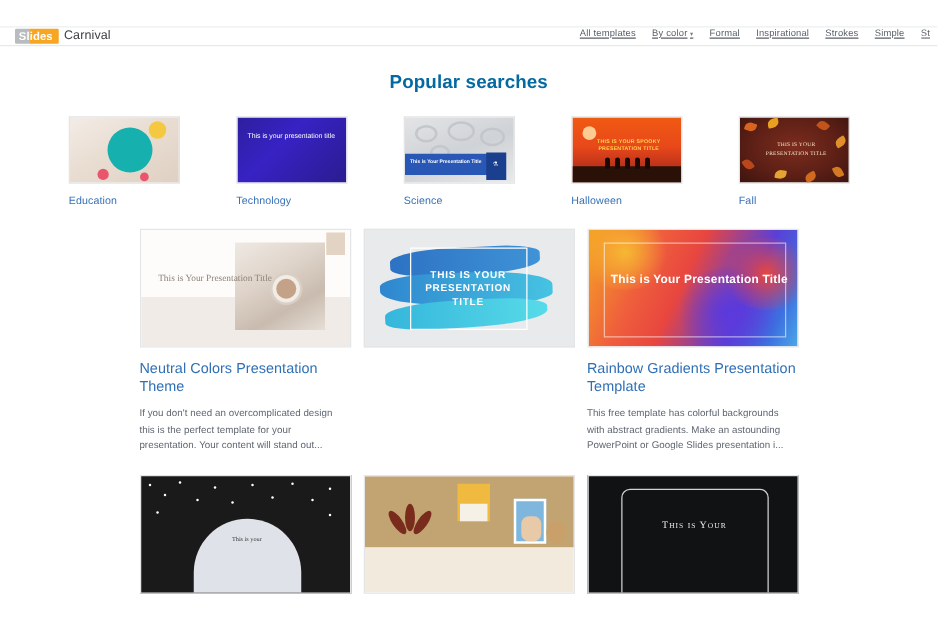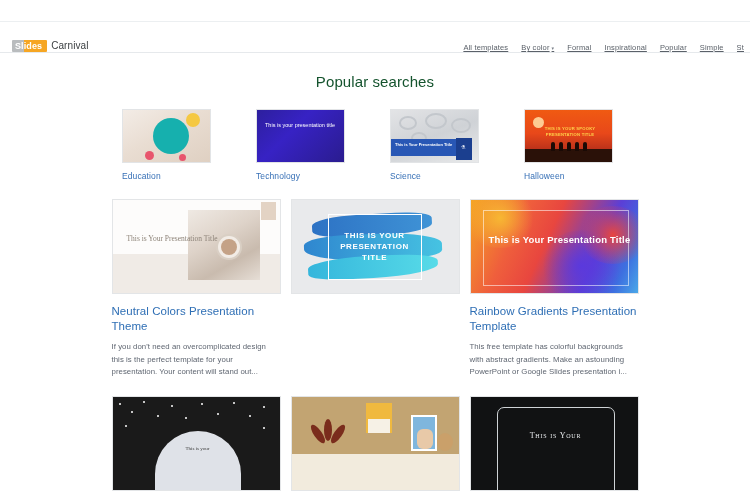--- a/index.html
+++ b/index.html
@@ -7,26 +7,26 @@
     width: 750px; height: 500px;
     background: #ffffff;
     font-family: "Liberation Sans", sans-serif;
     overflow: hidden;
   }
   body { position: relative; }
 
   
   .topstrip { height: 21px; background: #ffffff; }
   .header {
-    height: 32px;
+    height: 16px;
     background: #ffffff;
     border-top: 1px solid #eceff1;
     border-bottom: 1px solid #e6e9ec;
     display: flex;
-    align-items: flex-end;
+    align-items: flex-start;
     padding: 0 6px 0 12px;
   }
   .logo { display: flex; align-items: center; height: 13px; }
   .logo-mark {
     display: flex; align-items: center;
     height: 12px; padding: 0 3px 0 0;
     background: linear-gradient(90deg,#b9bcbe 0%,#b9bcbe 34%,#f6a623 34%,#f6a623 100%);
     border-radius: 1px;
   }
   .logo-mark span {
@@ -43,22 +43,22 @@
     letter-spacing: .15px; cursor: pointer; text-decoration: underline;
   }
   .nav-item.cut { overflow: hidden; max-width: 14px; }
   .caret { font-size: 5px; color: #7a8089; margin-left: 2px; }
 
   
   .content { padding-top: 20px; }
   .section-title {
     text-align: center;
     font-size: 15px;
-    color: #14532d;
-    font-weight: normal;
+    color: #0369a1;
+    font-weight: bold;
     letter-spacing: .1px;
   }
   .pop-row {
     display: flex; justify-content: center; gap: 28px;
     margin-top: 19px; padding-left: 2px;
   }
   .pop-card { width: 106px; }
   .thumb {
     width: 89px; height: 54px;
     border: 1px solid #e2e4e6;
@@ -185,21 +185,21 @@
       <span>Slides</span>
     </span>
     <span class="logo-word">Carnival</span>
   </div>
 
   <nav class="nav">
     <span class="nav-item">All templates</span>
     <span class="nav-item"><span>By color</span><span class="caret">▾</span></span>
     <span class="nav-item">Formal</span>
     <span class="nav-item">Inspirational</span>
-    <span class="nav-item">Popular</span>
+    <span class="nav-item">Strokes</span>
     <span class="nav-item">Simple</span>
     <span class="nav-item cut">St</span>
   </nav>
 </div>
 
 <div class="content">
 
   <h2 class="section-title">Popular searches</h2>
 
   <div class="pop-row">
@@ -244,20 +244,34 @@
         <div class="ground"></div>
         <div class="fig" style="left:26px;"></div>
         <div class="fig" style="left:34px;"></div>
         <div class="fig" style="left:42px;"></div>
         <div class="fig" style="left:50px;"></div>
         <div class="fig" style="left:58px;"></div>
       </div>
       <div class="pop-label">Halloween</div>
     </div>
 
+    <div class="pop-card">
+      <div class="thumb t-fall">
+        <div class="leaf" style="left:4px;top:4px;background:#d9641f;transform:rotate(20deg);"></div>
+        <div class="leaf" style="left:22px;top:1px;background:#e8a020;transform:rotate(-15deg);"></div>
+        <div class="leaf" style="left:62px;top:3px;background:#c2531a;transform:rotate(40deg);"></div>
+        <div class="leaf" style="left:76px;top:16px;background:#e0902a;transform:rotate(-30deg);"></div>
+        <div class="leaf" style="left:2px;top:34px;background:#b8471c;transform:rotate(55deg);"></div>
+        <div class="leaf" style="left:28px;top:42px;background:#e5a331;transform:rotate(10deg);"></div>
+        <div class="leaf" style="left:52px;top:44px;background:#cf6a1e;transform:rotate(-25deg);"></div>
+        <div class="leaf" style="left:74px;top:40px;background:#d4791f;transform:rotate(65deg);"></div>
+        <div class="cap">THIS IS YOUR PRESENTATION TITLE</div>
+      </div>
+      <div class="pop-label">Fall</div>
+    </div>
 
   </div>
 
 
   <div class="recent-row">
 
     <div class="card">
       <div class="card-thumb r-neutral">
         <div class="strip"></div>
         <div class="photo"></div>

